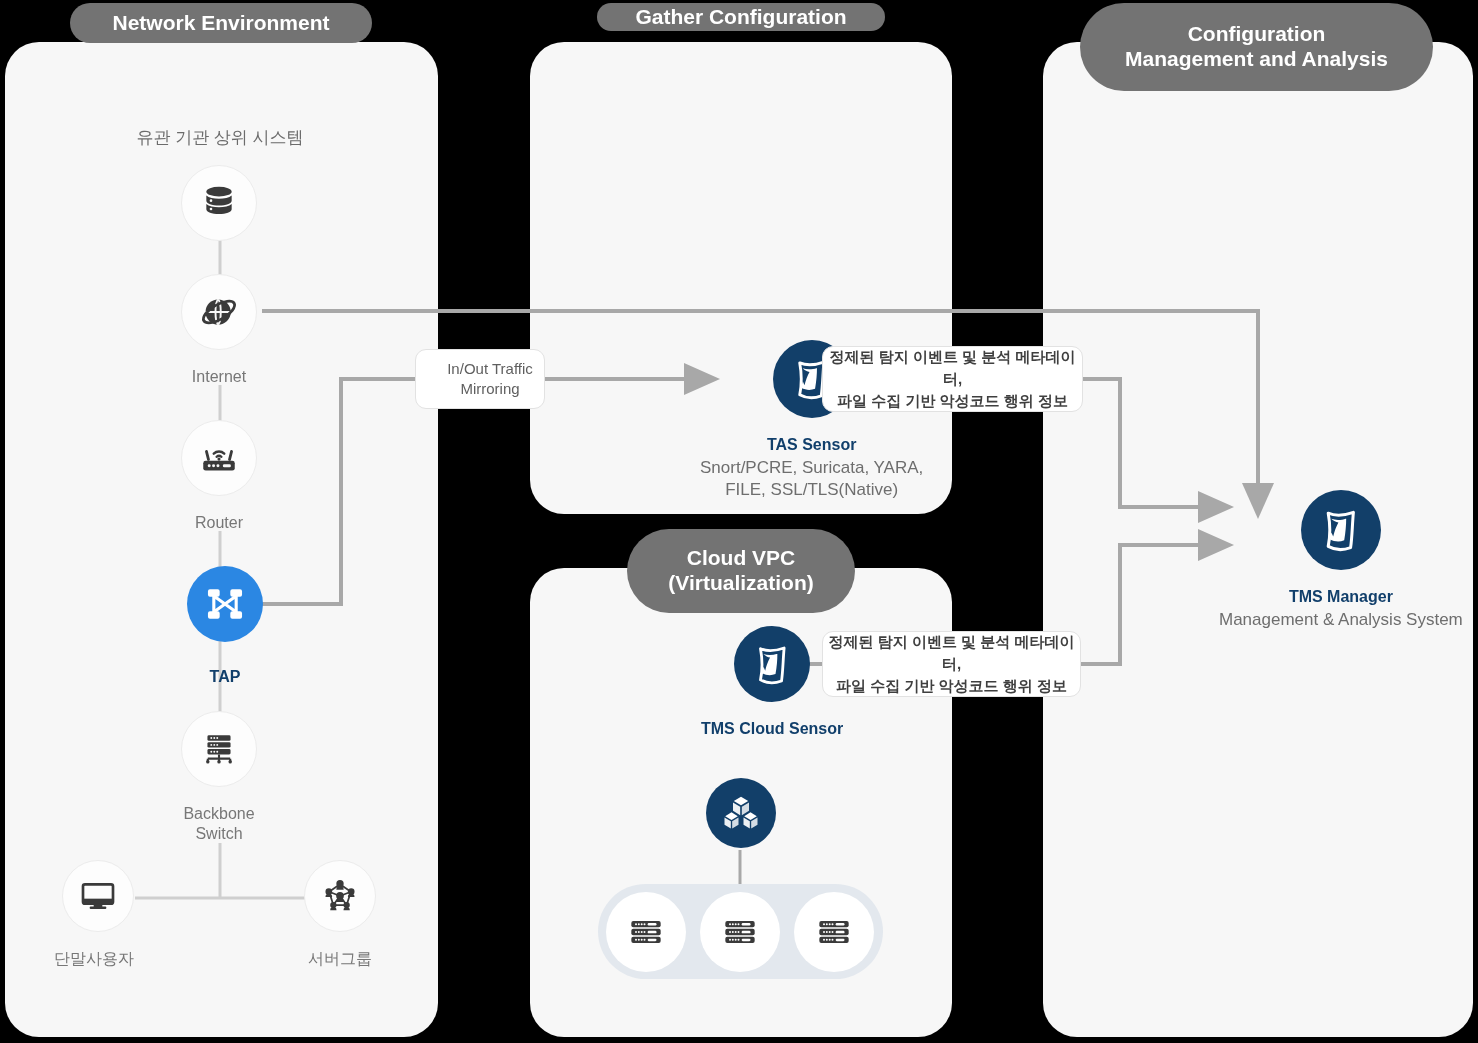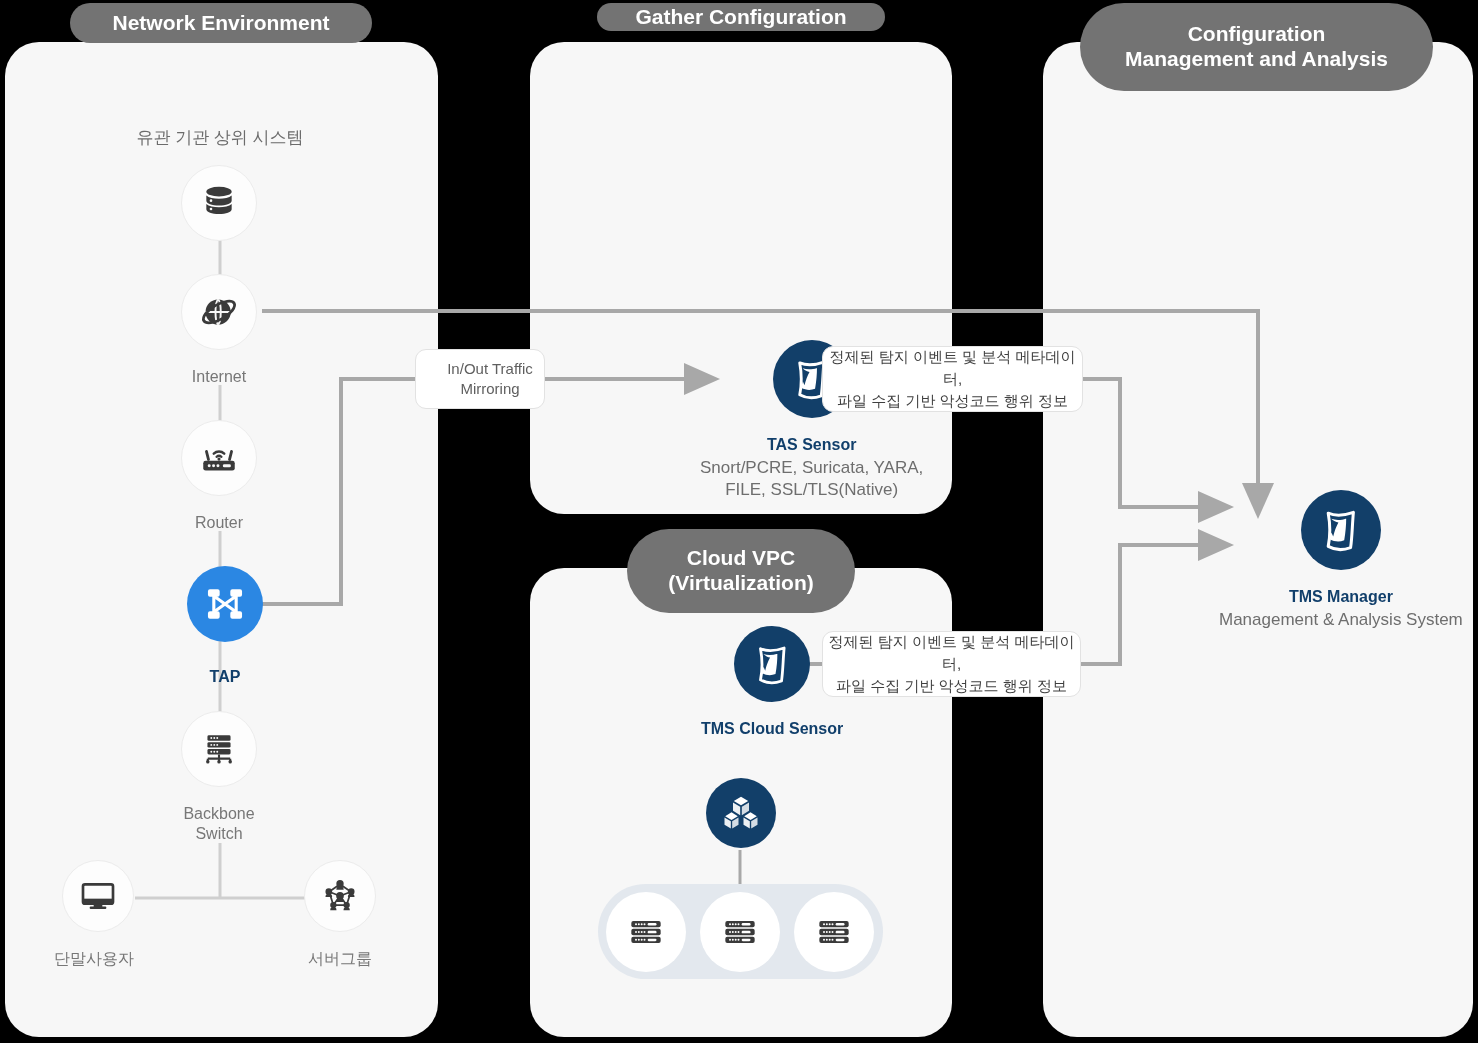--- a/index.html
+++ b/index.html
@@ -74,21 +74,21 @@
     position: absolute;
     background: #fff;
     border: 1px solid #e2e2e2;
     border-radius: 11px;
     display: flex; align-items: center; justify-content: center;
     text-align: center;
     white-space: pre-line;
     z-index: 20;
   }
   .callout.small { font-size: 15px; color: #5f5f5f; line-height: 1.35; }
-  .callout.kr    { font-size: 15px; color: #3f3f3f; line-height: 1.45; font-weight: 400; }
+  .callout.kr    { font-size: 15px; color: #3f3f3f; line-height: 1.45; font-weight: 700; }
 
   
   #rack-group {
     position: absolute; left: 598px; top: 884px; width: 285px; height: 95px;
     background: #e3e8ee; border-radius: 48px; z-index: 10;
   }
   #rack-group .rack-circle {
     position: absolute; top: 7.5px; width: 80px; height: 80px;
     background: #fff; border-radius: 50%;
     display: flex; align-items: center; justify-content: center;

